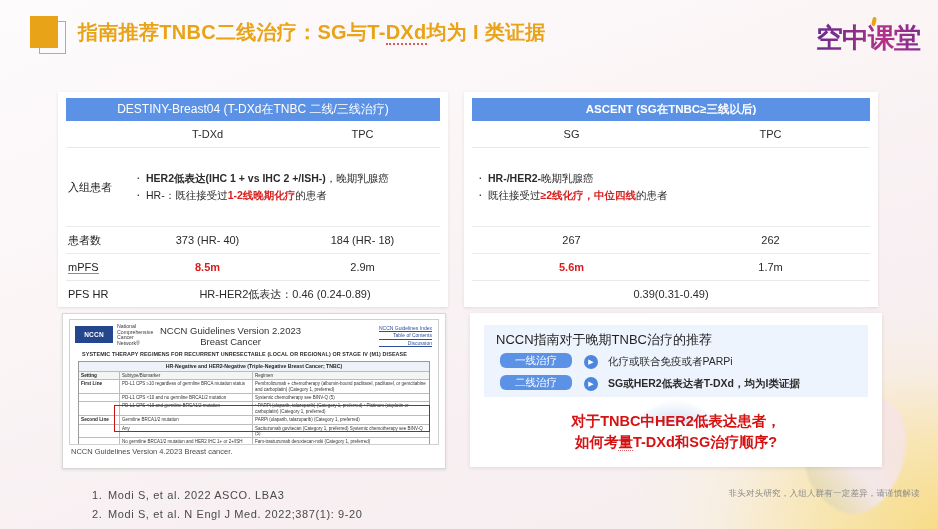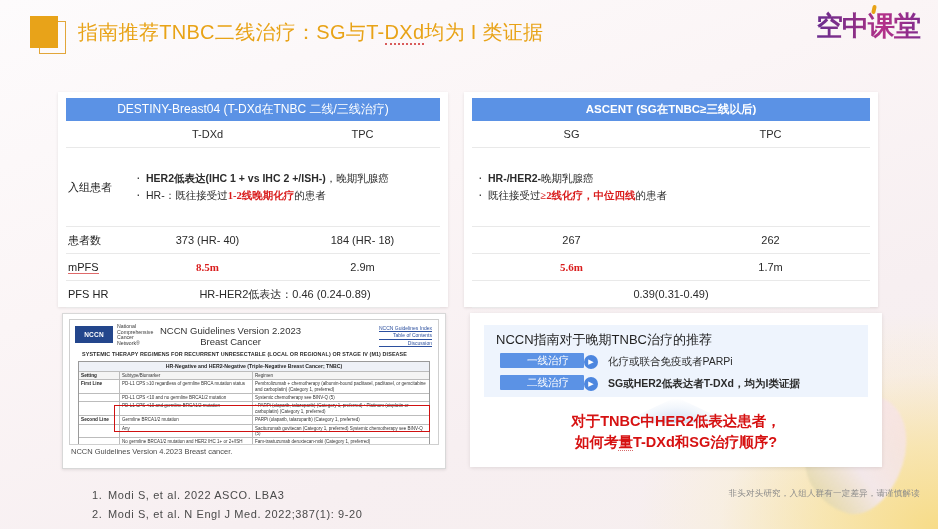--- a/index.html
+++ b/index.html
@@ -18,24 +18,24 @@
   .corner-deco{position:absolute;right:0;bottom:0;width:150px;height:150px;pointer-events:none;}
   .leaf-stem{position:absolute;right:34px;bottom:16px;width:96px;height:120px;
     background:linear-gradient(35deg,rgba(205,198,120,0.55) 0%,rgba(243,232,240,0.9) 45%,rgba(248,224,236,0.6) 100%);
     border-radius:58% 42% 40% 60%/58% 48% 52% 42%;transform:rotate(18deg);filter:blur(1.2px);}
 
   
   .header{position:absolute;left:0;top:0;width:938px;height:62px;}
   .title-mark{position:absolute;left:30px;top:16px;width:34px;height:36px;}
   .title-mark .sq-back{position:absolute;left:9px;top:5px;width:25px;height:31px;border:1.6px solid #e2a63a;background:transparent;}
   .title-mark .sq-front{position:absolute;left:0;top:0;width:28px;height:32px;background:#e8a319;}
-  .title-text{position:absolute;left:78px;top:19px;font-size:20px;font-weight:normal;color:#E8A317;letter-spacing:.3px;white-space:nowrap;}
+  .title-text{position:absolute;left:78px;top:19px;font-size:20px;font-weight:bold;color:#E8A317;letter-spacing:.3px;white-space:nowrap;}
   .title-text .ul{border-bottom:2px dotted #d95b5b;}
 
-  .logo{position:absolute;right:14px;top:4px;width:108px;height:46px;}
+  .logo{position:absolute;right:14px;top:16px;width:108px;height:46px;}
   .logo-txt{font-size:27px;font-weight:bold;line-height:44px;letter-spacing:-1px;
     background:linear-gradient(90deg,#6b2d8f 0%,#8e2f86 38%,#b43189 62%,#7a2b8e 100%);
     -webkit-background-clip:text;background-clip:text;color:transparent;
     text-shadow:0 0 0 rgba(0,0,0,0);}
   .logo-dot{position:absolute;left:56px;top:1px;width:4px;height:9px;background:#e8a317;border-radius:2px;transform:rotate(12deg);}
 
   
   .tbl{position:absolute;top:92px;background:#ffffff;box-shadow:0 1px 3px rgba(0,0,0,.10);}
   .tbl-left{left:58px;width:390px;height:215px;}
   .tbl-right{left:464px;width:414px;height:215px;}
@@ -45,21 +45,21 @@
   .tbl-body{margin:0 8px;}
   .row{display:flex;border-bottom:1px solid #e9e9e9;}
   .row:last-child{border-bottom:none;}
   .c-label{width:62px;flex:none;font-size:11px;color:#222;display:flex;align-items:center;padding-left:2px;}
   .c-label .u{border-bottom:1.2px solid #e06a6a;}
   .c-v{flex:1;font-size:11px;color:#2b2b2b;display:flex;align-items:center;justify-content:center;}
   .c-span{flex:1;font-size:11px;color:#2b2b2b;display:flex;align-items:center;justify-content:center;}
   .r-sub{height:26px;}
   .r-crit{min-height:45px;padding:4px 0;}
   .r-d{height:26px;}
-  .red{color:#D91C1C;font-weight:bold;font-family:Liberation Serif, serif;}
+  .red{color:#D91C1C;font-weight:bold;}
   .crit{flex:1;padding:2px 0 2px 4px;}
   .crit li{font-size:10.5px;line-height:17px;color:#2b2b2b;list-style:none;position:relative;padding-left:12px;}
   .crit li:before{content:"·";position:absolute;left:2px;top:-1px;font-size:14px;color:#444;}
 
   
   .nccn-shot{position:absolute;left:62px;top:313px;width:382px;height:154px;background:#fff;
     border:1px solid #d8d8d8;box-shadow:0 1px 3px rgba(0,0,0,.10);overflow:hidden;}
   .ns-inner{position:absolute;left:6px;top:5px;right:6px;height:124px;border:1px solid #cfcfcf;background:#fff;overflow:hidden;}
   .ns-logo{position:absolute;left:5px;top:6px;width:38px;height:17px;background:#23468c;color:#fff;font-size:6.5px;
     font-weight:bold;display:flex;align-items:center;justify-content:center;letter-spacing:.2px;}
@@ -77,22 +77,22 @@
   .ns-hdrrow{background:#eef1f7;}
   .ns-hdr{flex:1;text-align:center;padding:1.4px 0;font-size:5.2px;font-weight:bold;color:#1f1f1f;}
   .ns-colhdr{background:#f4f4f4;}
   .ns-redbox{position:absolute;left:44px;top:85px;right:8px;height:25px;border:1.4px solid #d01010;pointer-events:none;}
   .ns-cap{position:absolute;left:8px;bottom:12px;font-size:7.5px;color:#4a4a4a;margin-top:16px;}
 
   
   .rc{position:absolute;left:470px;top:313px;width:412px;height:154px;background:#fff;box-shadow:0 1px 4px rgba(0,0,0,.10);}
   .rc-inner{position:absolute;left:14px;top:12px;right:14px;height:72px;background:#EEF4FD;text-align:right;}
   .rc-title{position:absolute;left:12px;top:6px;font-size:13px;color:#1f1f1f;}
-  .pill{position:absolute;left:16px;width:72px;height:15px;border-radius:1px;background:#5B92E5;
-    color:#fff;font-size:10.5px;display:flex;align-items:center;justify-content:center;padding-left:12px;}
+  .pill{position:absolute;left:16px;width:72px;height:15px;border-radius:6px;background:#5B92E5;
+    color:#fff;font-size:10.5px;display:flex;align-items:center;justify-content:center;}
   .pill.p1{top:28px;}
   .pill.p2{top:50px;}
   .arrow{position:absolute;left:100px;width:14px;height:14px;border-radius:50%;background:#4C86DF;
     display:flex;align-items:center;justify-content:center;color:#fff;font-size:7px;}
   .arrow.a1{top:30px;}
   .arrow.a2{top:52px;}
   .rline{position:absolute;left:124px;font-size:10.5px;color:#2b2b2b;}
   .rline.l1{top:30px;}
   .rline.l2{top:52px;font-weight:bold;}
   .fan{position:absolute;left:50%;top:84px;transform:translateX(-50%);width:110px;height:26px;

